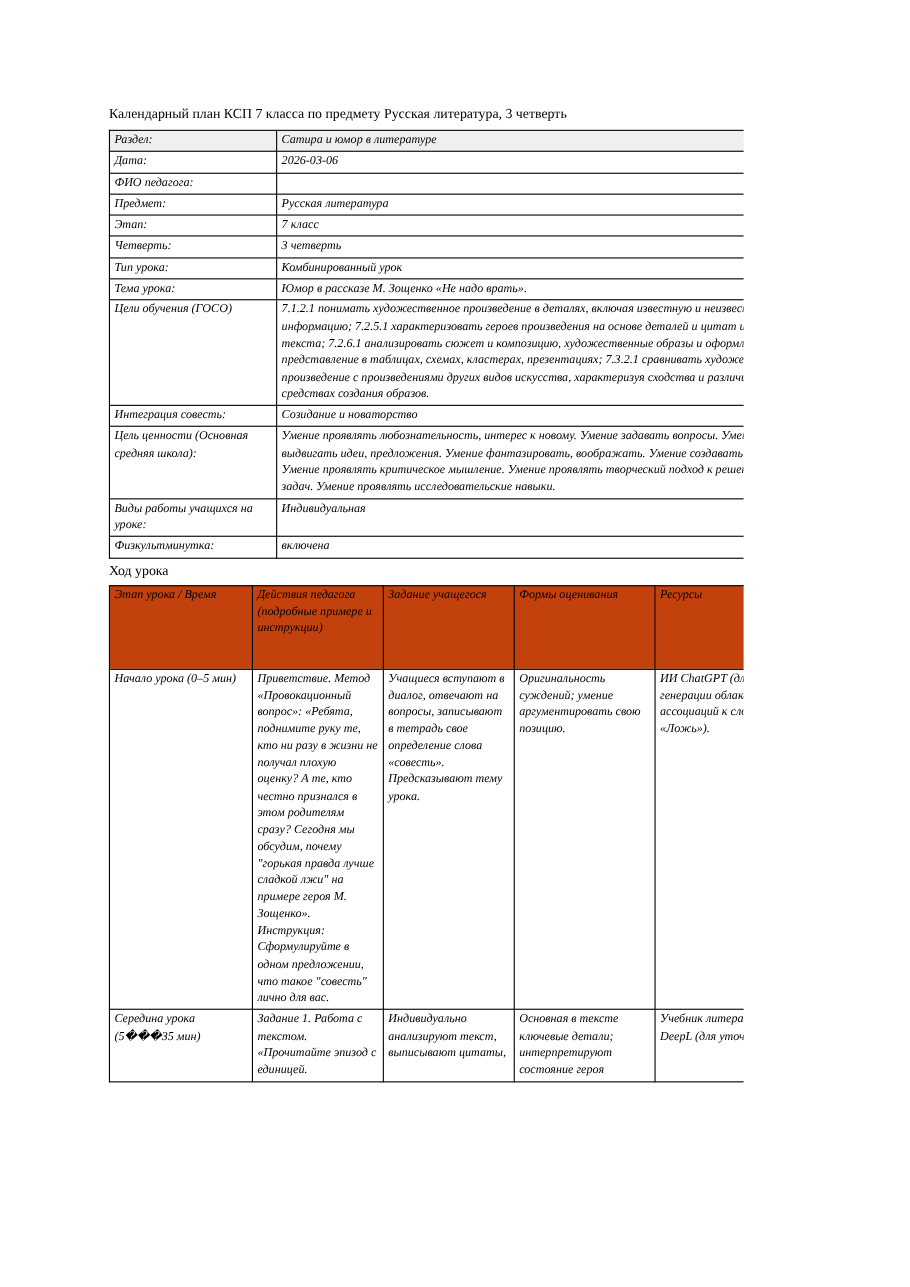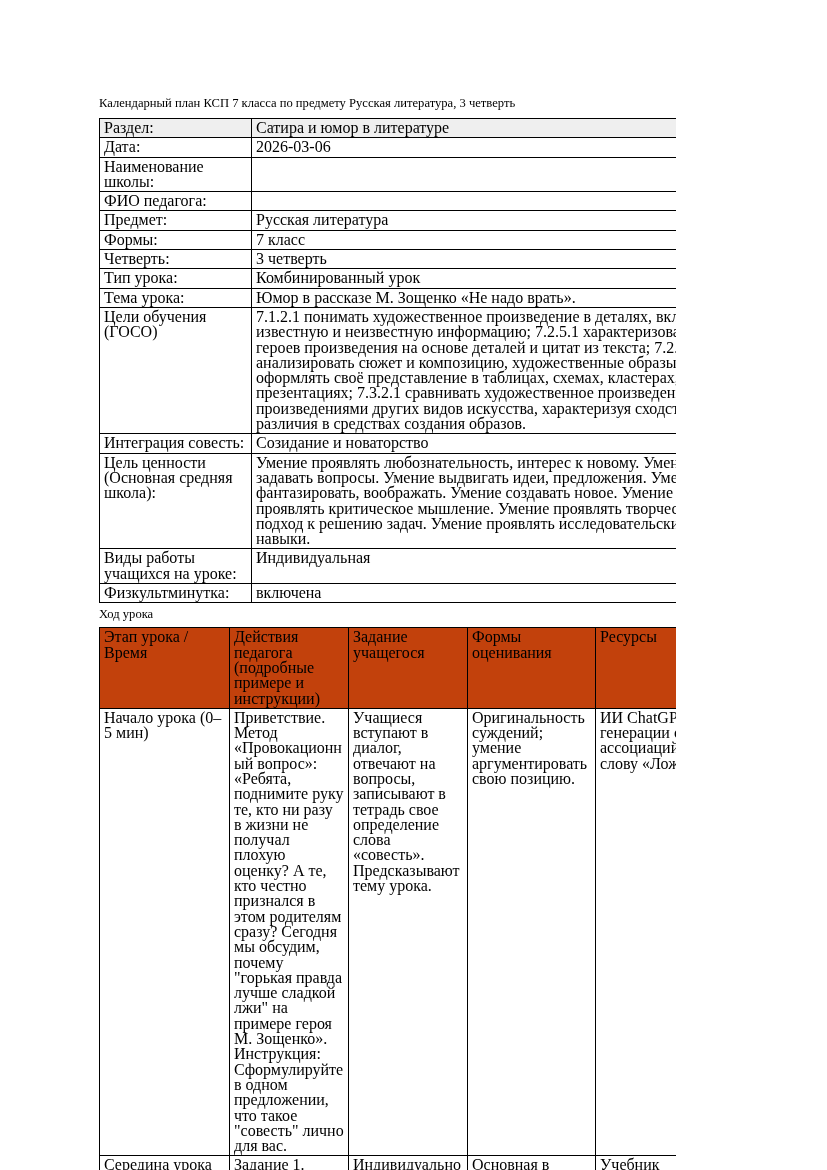--- a/index.html
+++ b/index.html
@@ -33,21 +33,22 @@
   .section-caption {
     font-size: 12.6px;
     line-height: 15px;
     margin: 4px 0 5px 0;
   }
 
   table {
     border-collapse: collapse;
     table-layout: fixed;
     width: 629px;
-    font-size: 16px;
+    font-size: 11px;
+    font-style: italic;
   }
   table td, table th {
     border: 1px solid #000000;
     vertical-align: top;
     padding: 1px 4px 2px 4px;
     line-height: 15.3px;
     font-weight: normal;
     text-align: left;
     word-wrap: break-word;
     overflow-wrap: break-word;
@@ -86,37 +87,31 @@
     <tbody>
         <tr class="shaded">
           <td class="label">Раздел:</td>
           <td>Сатира и юмор в литературе</td>
         </tr>
         <tr>
           <td class="label">Дата:</td>
           <td>2026-03-06</td>
         </tr>
         <tr>
-          <td class="label">Наименование школы:</td>
-          <td>
-            <div class="cell-empty"></div>
-          </td>
-        </tr>
-        <tr>
           <td class="label">ФИО педагога:</td>
           <td>
             <div class="cell-empty"></div>
           </td>
         </tr>
         <tr>
           <td class="label">Предмет:</td>
           <td>Русская литература</td>
         </tr>
         <tr>
-          <td class="label">Формы:</td>
+          <td class="label">Этап:</td>
           <td>7 класс</td>
         </tr>
         <tr>
           <td class="label">Четверть:</td>
           <td>3 четверть</td>
         </tr>
         <tr>
           <td class="label">Тип урока:</td>
           <td>Комбинированный урок</td>
         </tr>

